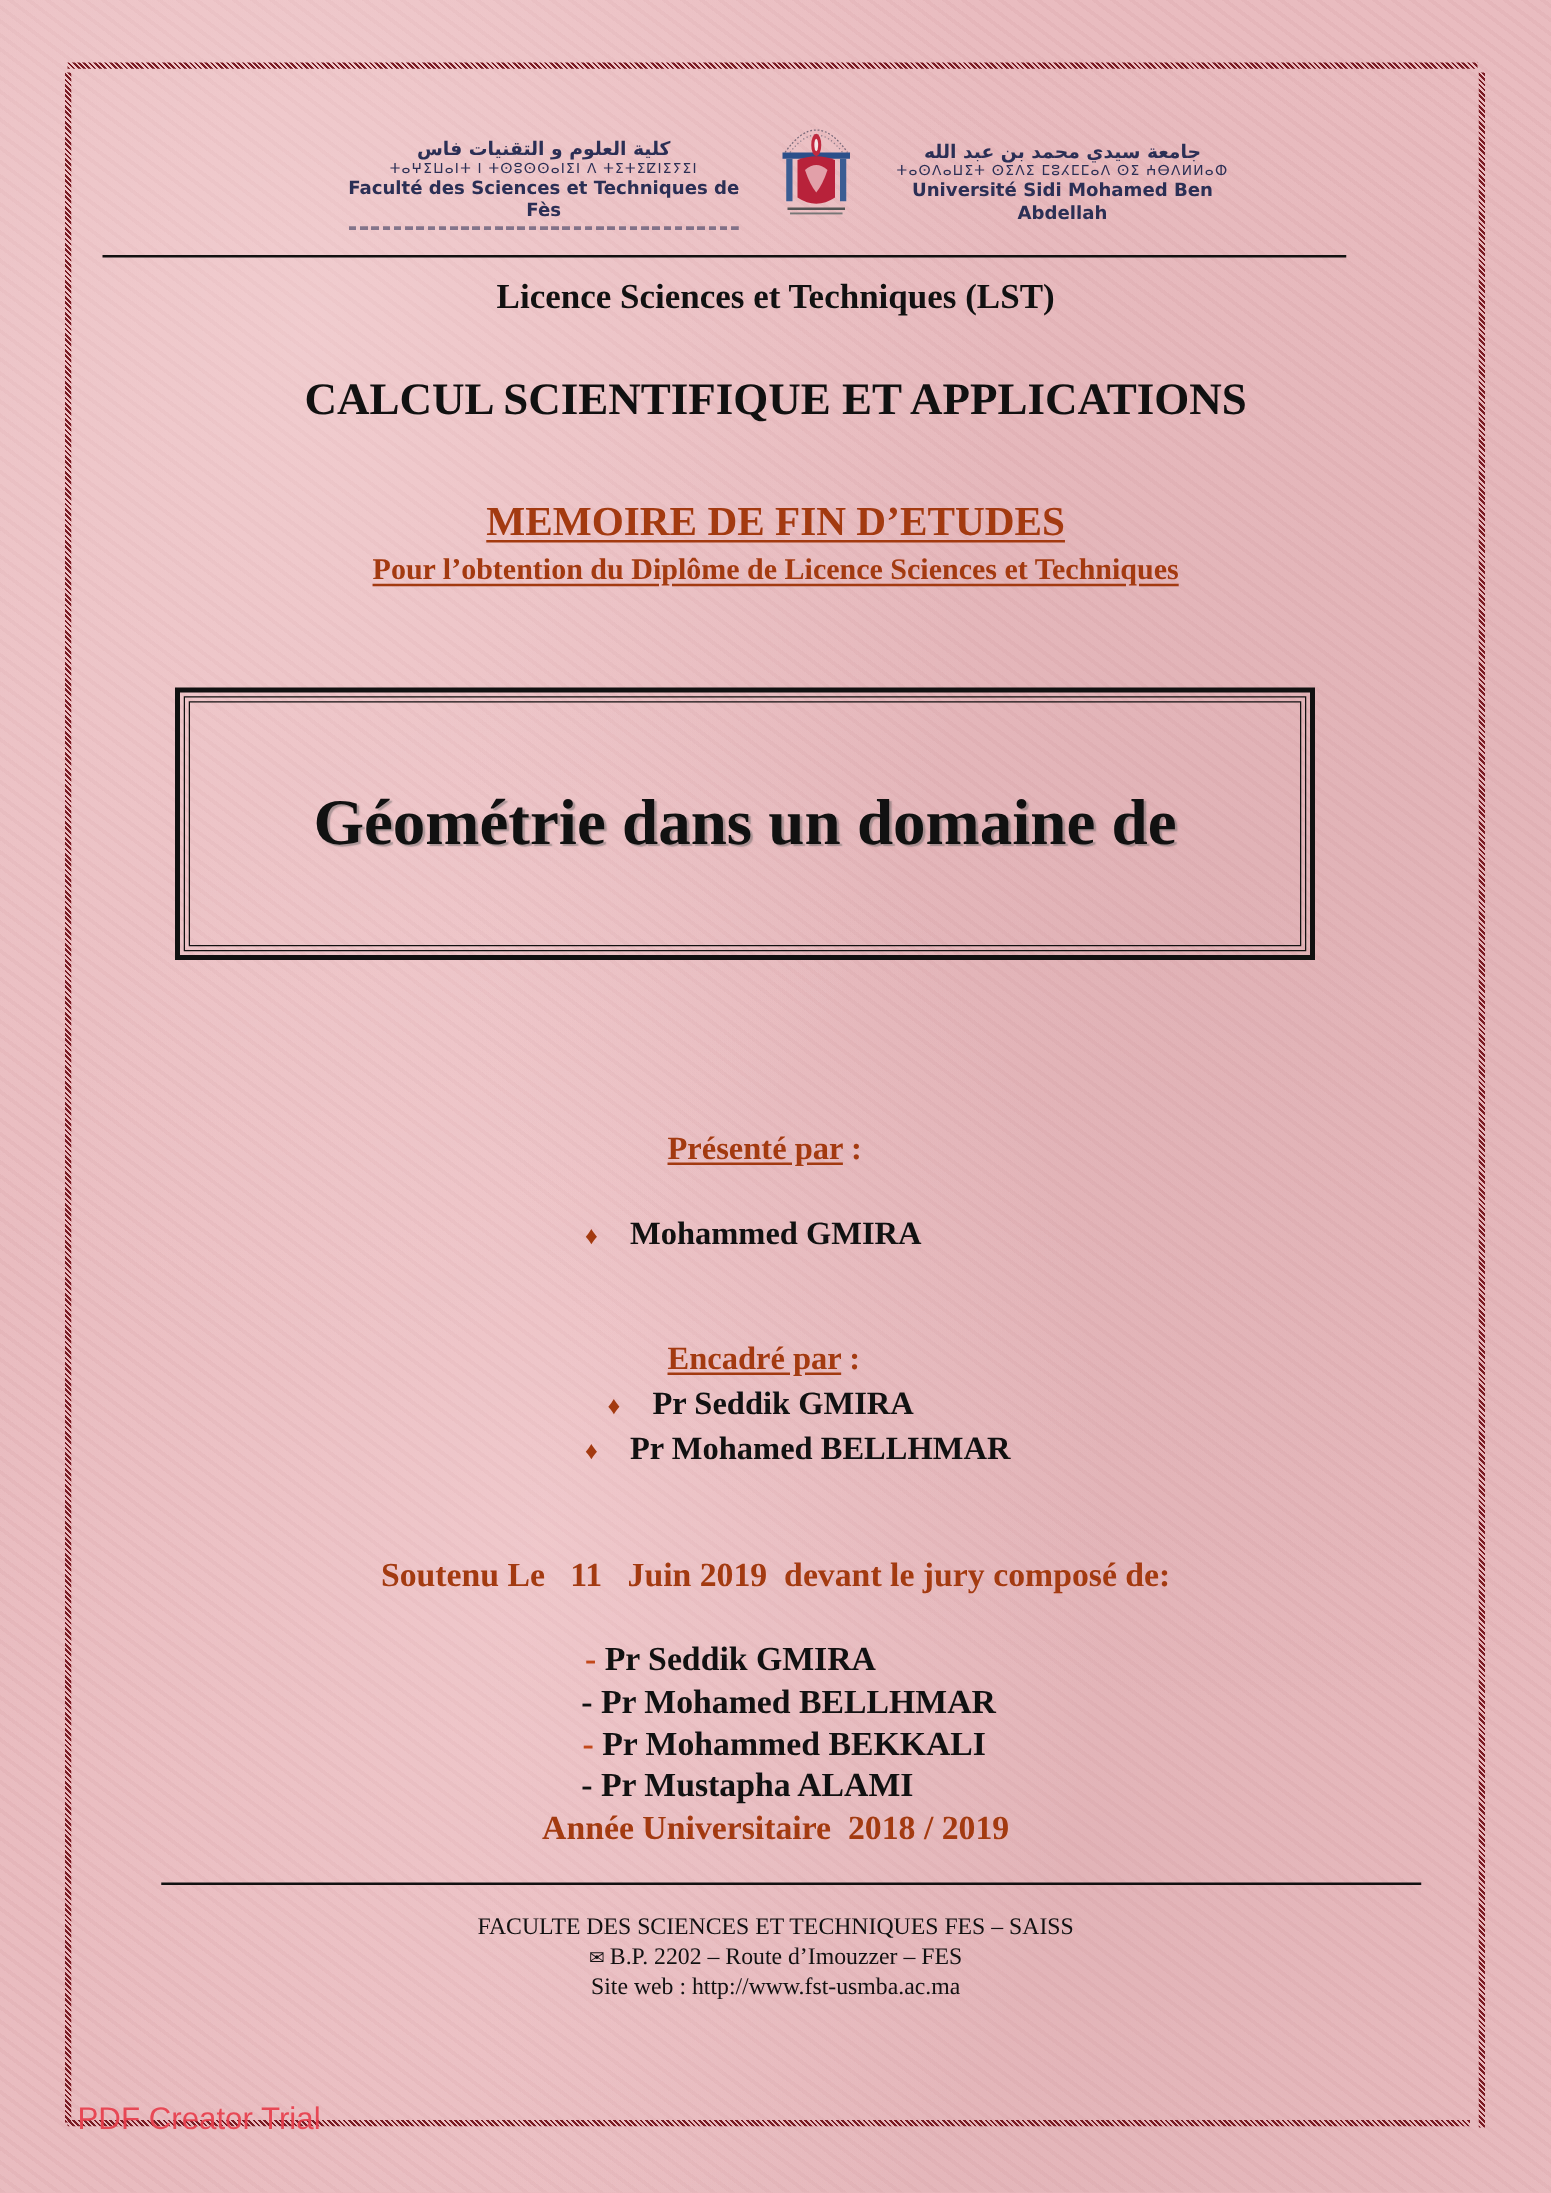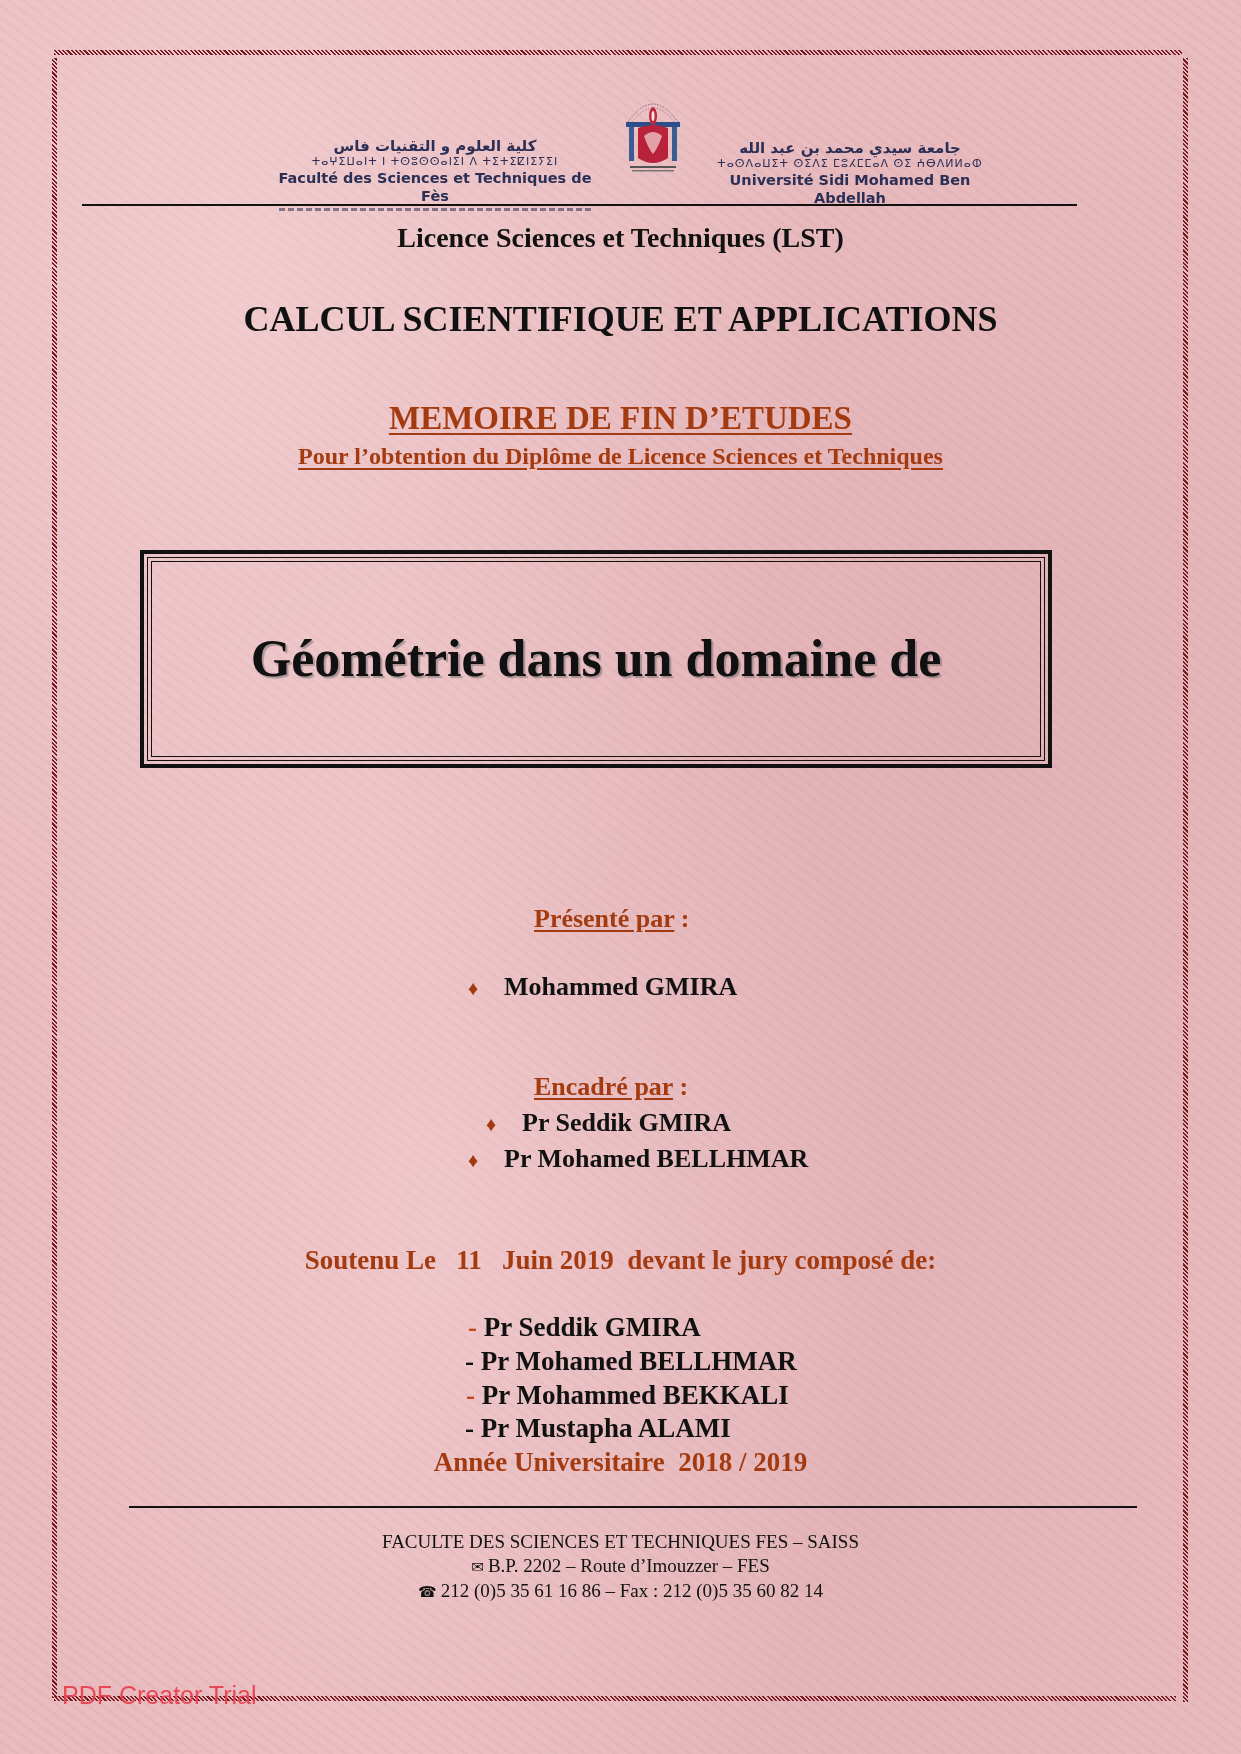--- a/index.html
+++ b/index.html
@@ -18,21 +18,21 @@
   .abs { position:absolute; }
   .page-border {
     position:absolute; left:54px; top:50px; width:1134px; height:1650px;
     box-sizing:border-box;
   }
   .hatch-h, .hatch-v { position:absolute; }
   .hatch-h { height:5px; background:repeating-linear-gradient(45deg,#7a1a22 0 1.5px, transparent 1.5px 3px); }
   .hatch-v { width:5px; background:repeating-linear-gradient(45deg,#7a1a22 0 1.5px, transparent 1.5px 3px); }
 
   .logo-left { left:275px; top:110px; width:320px; text-align:center; }
-  .logo-left .ar, .logo-right .ar { font-family:"DejaVu Sans", sans-serif; font-weight:bold; color:#2b2f55; font-size:15px; line-height:18px;margin-top:27px; }
+  .logo-left .ar, .logo-right .ar { font-family:"DejaVu Sans", sans-serif; font-weight:bold; color:#2b2f55; font-size:15px; line-height:18px; }
   .logo-left .tif, .logo-right .tif { font-family:"DejaVu Sans", sans-serif; color:#2b2f55; font-size:11px; letter-spacing:1px; line-height:14px; }
   .logo-left .fr, .logo-right .fr { font-family:"DejaVu Sans", sans-serif; font-weight:bold; color:#2b2f55; font-size:14.5px; line-height:18px; }
   .logo-left .dots { height:3px; margin:3px 4px 0; background:repeating-linear-gradient(90deg,#2b2f55 0 6px, transparent 6px 9px); opacity:.55; }
   .logo-right { left:700px; top:112px; width:300px; text-align:center; }
   .crest { left:622px; top:88px; width:62px; height:86px; }
 
   .rule-top { left:82px; top:204px; width:995px; height:1.5px; background:#111; }
   .rule-bottom { left:129px; top:1506px; width:1008px; height:2px; background:#111; }
 
   .center { position:absolute; left:0; width:1241px; text-align:center; }
@@ -141,16 +141,16 @@
 <div class="jury" style="left:466px; top:1380px;"><span class="dash-accent">- </span><span>Pr Mohammed BEKKALI</span></div>
 <div class="jury" style="left:465px; top:1413px;"><span>- </span><span>Pr Mustapha ALAMI</span></div>
 
 <div class="center annee">Année Universitaire  2018 / 2019</div>
 
 <div class="abs rule-bottom"></div>
 
 <div class="center footer">
   <div>FACULTE DES SCIENCES ET TECHNIQUES FES – SAISS</div>
   <div><span class="ic">✉</span><span>B.P. 2202 – Route d’Imouzzer – FES</span></div>
-  <div><span class="ic">☎</span><span>212 (0)5 35 61 16 86 – Fax : 212 (0)5 35 60 82 14</span></div>
+  <div>Site web : http://www.fst-usmba.ac.ma</div>
 </div>
 
 <div class="abs watermark">PDF Creator Trial</div>
 
 </body></html>

